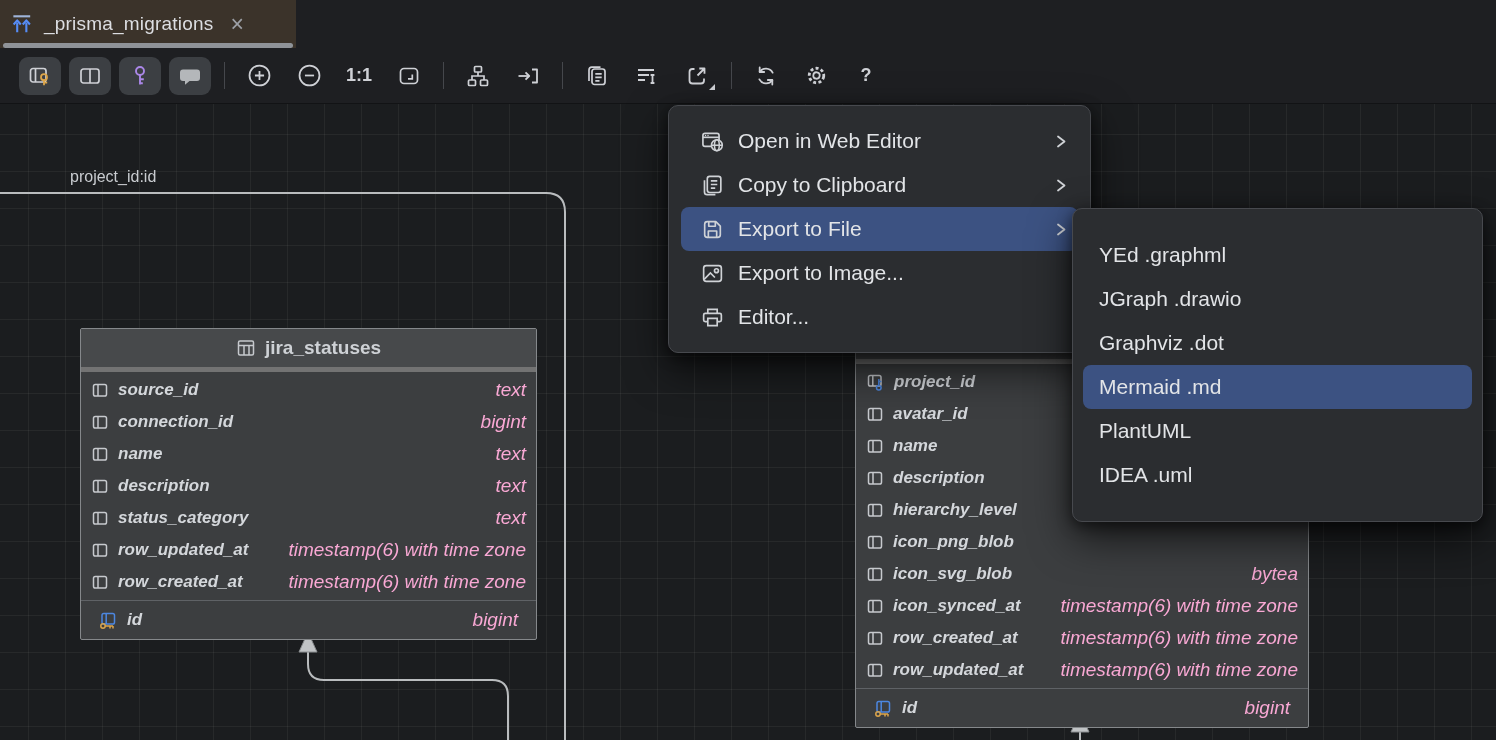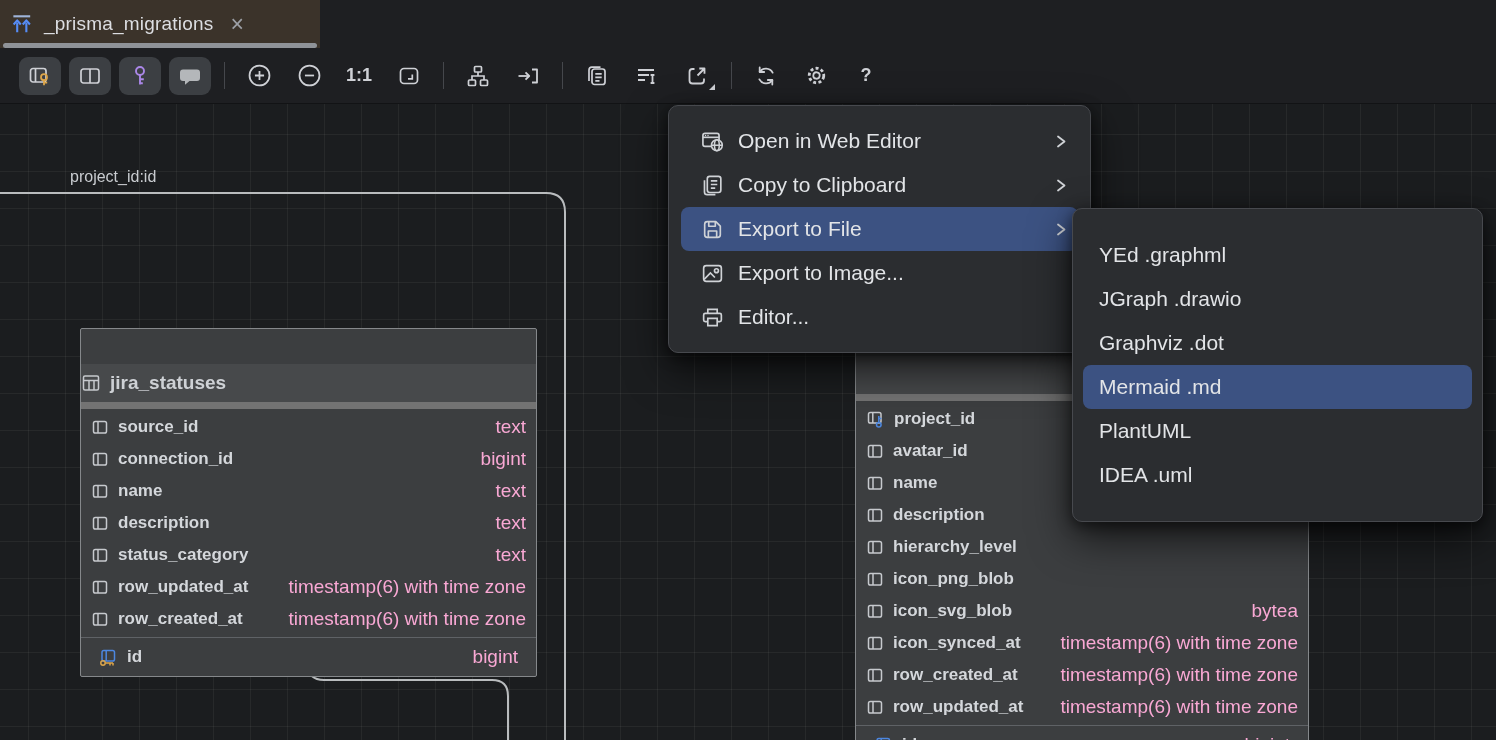--- a/index.html
+++ b/index.html
@@ -1,20 +1,20 @@
 <!DOCTYPE html>
 <html style="--selection: #3c5282;"><head>
 <meta charset="utf-8">
 <style>
   html,body{margin:0;padding:0;background:#111;}
   .screen{position:relative;width:1496px;height:740px;background:#1e1f22;overflow:hidden;
           font-family:"Liberation Sans",sans-serif;-webkit-font-smoothing:antialiased;}
   
   .tabbar{height:48px;display:flex;align-items:stretch;background:#1e1f22;}
-  .tab{position:relative;display:flex;align-items:center;gap:9px;padding:0 24px 0 10px;
+  .tab{position:relative;display:flex;align-items:center;gap:9px;padding:0 0 0 10px;
        background:#3b332a;min-width:286px;cursor:pointer;}
   .tab-title{color:#dcdee2;font-size:19px;letter-spacing:.2px;}
   .tab-close{color:#9da0a6;font-size:23px;line-height:1;margin-left:8px;}
   .tab-indicator{position:absolute;left:3px;right:3px;bottom:0;height:5px;border-radius:3px;background:#8f9398;}
   
   .toolbar{height:55px;display:flex;align-items:center;gap:8px;padding:0 8px 0 19px;
            background:#1e1f22;border-bottom:1px solid #121315;}
   .tbtn{width:42px;height:38px;border-radius:9px;display:flex;align-items:center;justify-content:center;
         color:#cfd1d6;font-size:18px;font-weight:700;position:relative;flex:0 0 auto;cursor:pointer;}
   .tbtn.toggled{background:#3c3f43;}
@@ -23,24 +23,24 @@
          border-left:6px solid transparent;border-bottom:6px solid #cfd1d6;}
   
   .canvas{position:relative;width:1496px;height:636px;background:#1b1d1f;
     background-image:linear-gradient(to right,rgba(255,255,255,.05) 1px,transparent 1px),
                      linear-gradient(to bottom,rgba(255,255,255,.05) 1px,transparent 1px);
     background-size:37px 37px;background-position:-9px -7px;}
   .edges{position:absolute;left:0;top:0;}
   .edge-label{position:absolute;left:70px;top:64px;color:#c9ccd0;font-size:16px;}
   
   .dbtable{position:absolute;background:#3c3e40;border:1px solid #85888b;border-radius:2px;}
-  .dbtable-header{height:38px;display:flex;align-items:center;justify-content:flex-start;gap:9px;
-      background:#47494b;border-bottom:7px solid #737373;color:#ced1d5;font-weight:700;font-size:19px;margin-top:35px;}
+  .dbtable-header{height:38px;display:flex;align-items:center;justify-content:center;gap:9px;
+      background:#47494b;border-bottom:5px solid #737373;color:#ced1d5;font-weight:700;font-size:19px;}
   .dbrows{padding:2px 0;}
-  .dbrow{height:32px;display:flex;align-items:center;gap:9px;padding:0 10px;cursor:pointer;}
+  .dbrow{height:32px;display:flex;align-items:center;gap:9px;padding:0 10px;cursor:pointer;font-style:italic;}
   .dbrow .colname{color:#d4d7db;font-weight:700;font-size:17px;white-space:nowrap;}
   .dbrow .coltype{margin-left:auto;color:#f9a8d4;font-size:19px;white-space:nowrap;}
   .pksection{border-top:1px solid #5f6266;padding:2px 8px;}
   .pksection .dbrow{height:34px;}
   .icon{display:inline-flex;align-items:center;justify-content:center;line-height:0;}
   
   .menu{position:absolute;background:#2b2d30;border:1px solid #47494e;border-radius:10px;
         box-shadow:0 16px 42px rgba(0,0,0,.66),0 4px 14px rgba(0,0,0,.5);}
   .context-menu{left:668px;top:1px;width:397px;padding:13px 12px;z-index:5;}
   .submenu{left:1072px;top:104px;width:389px;padding:24px 10px;z-index:6;}

